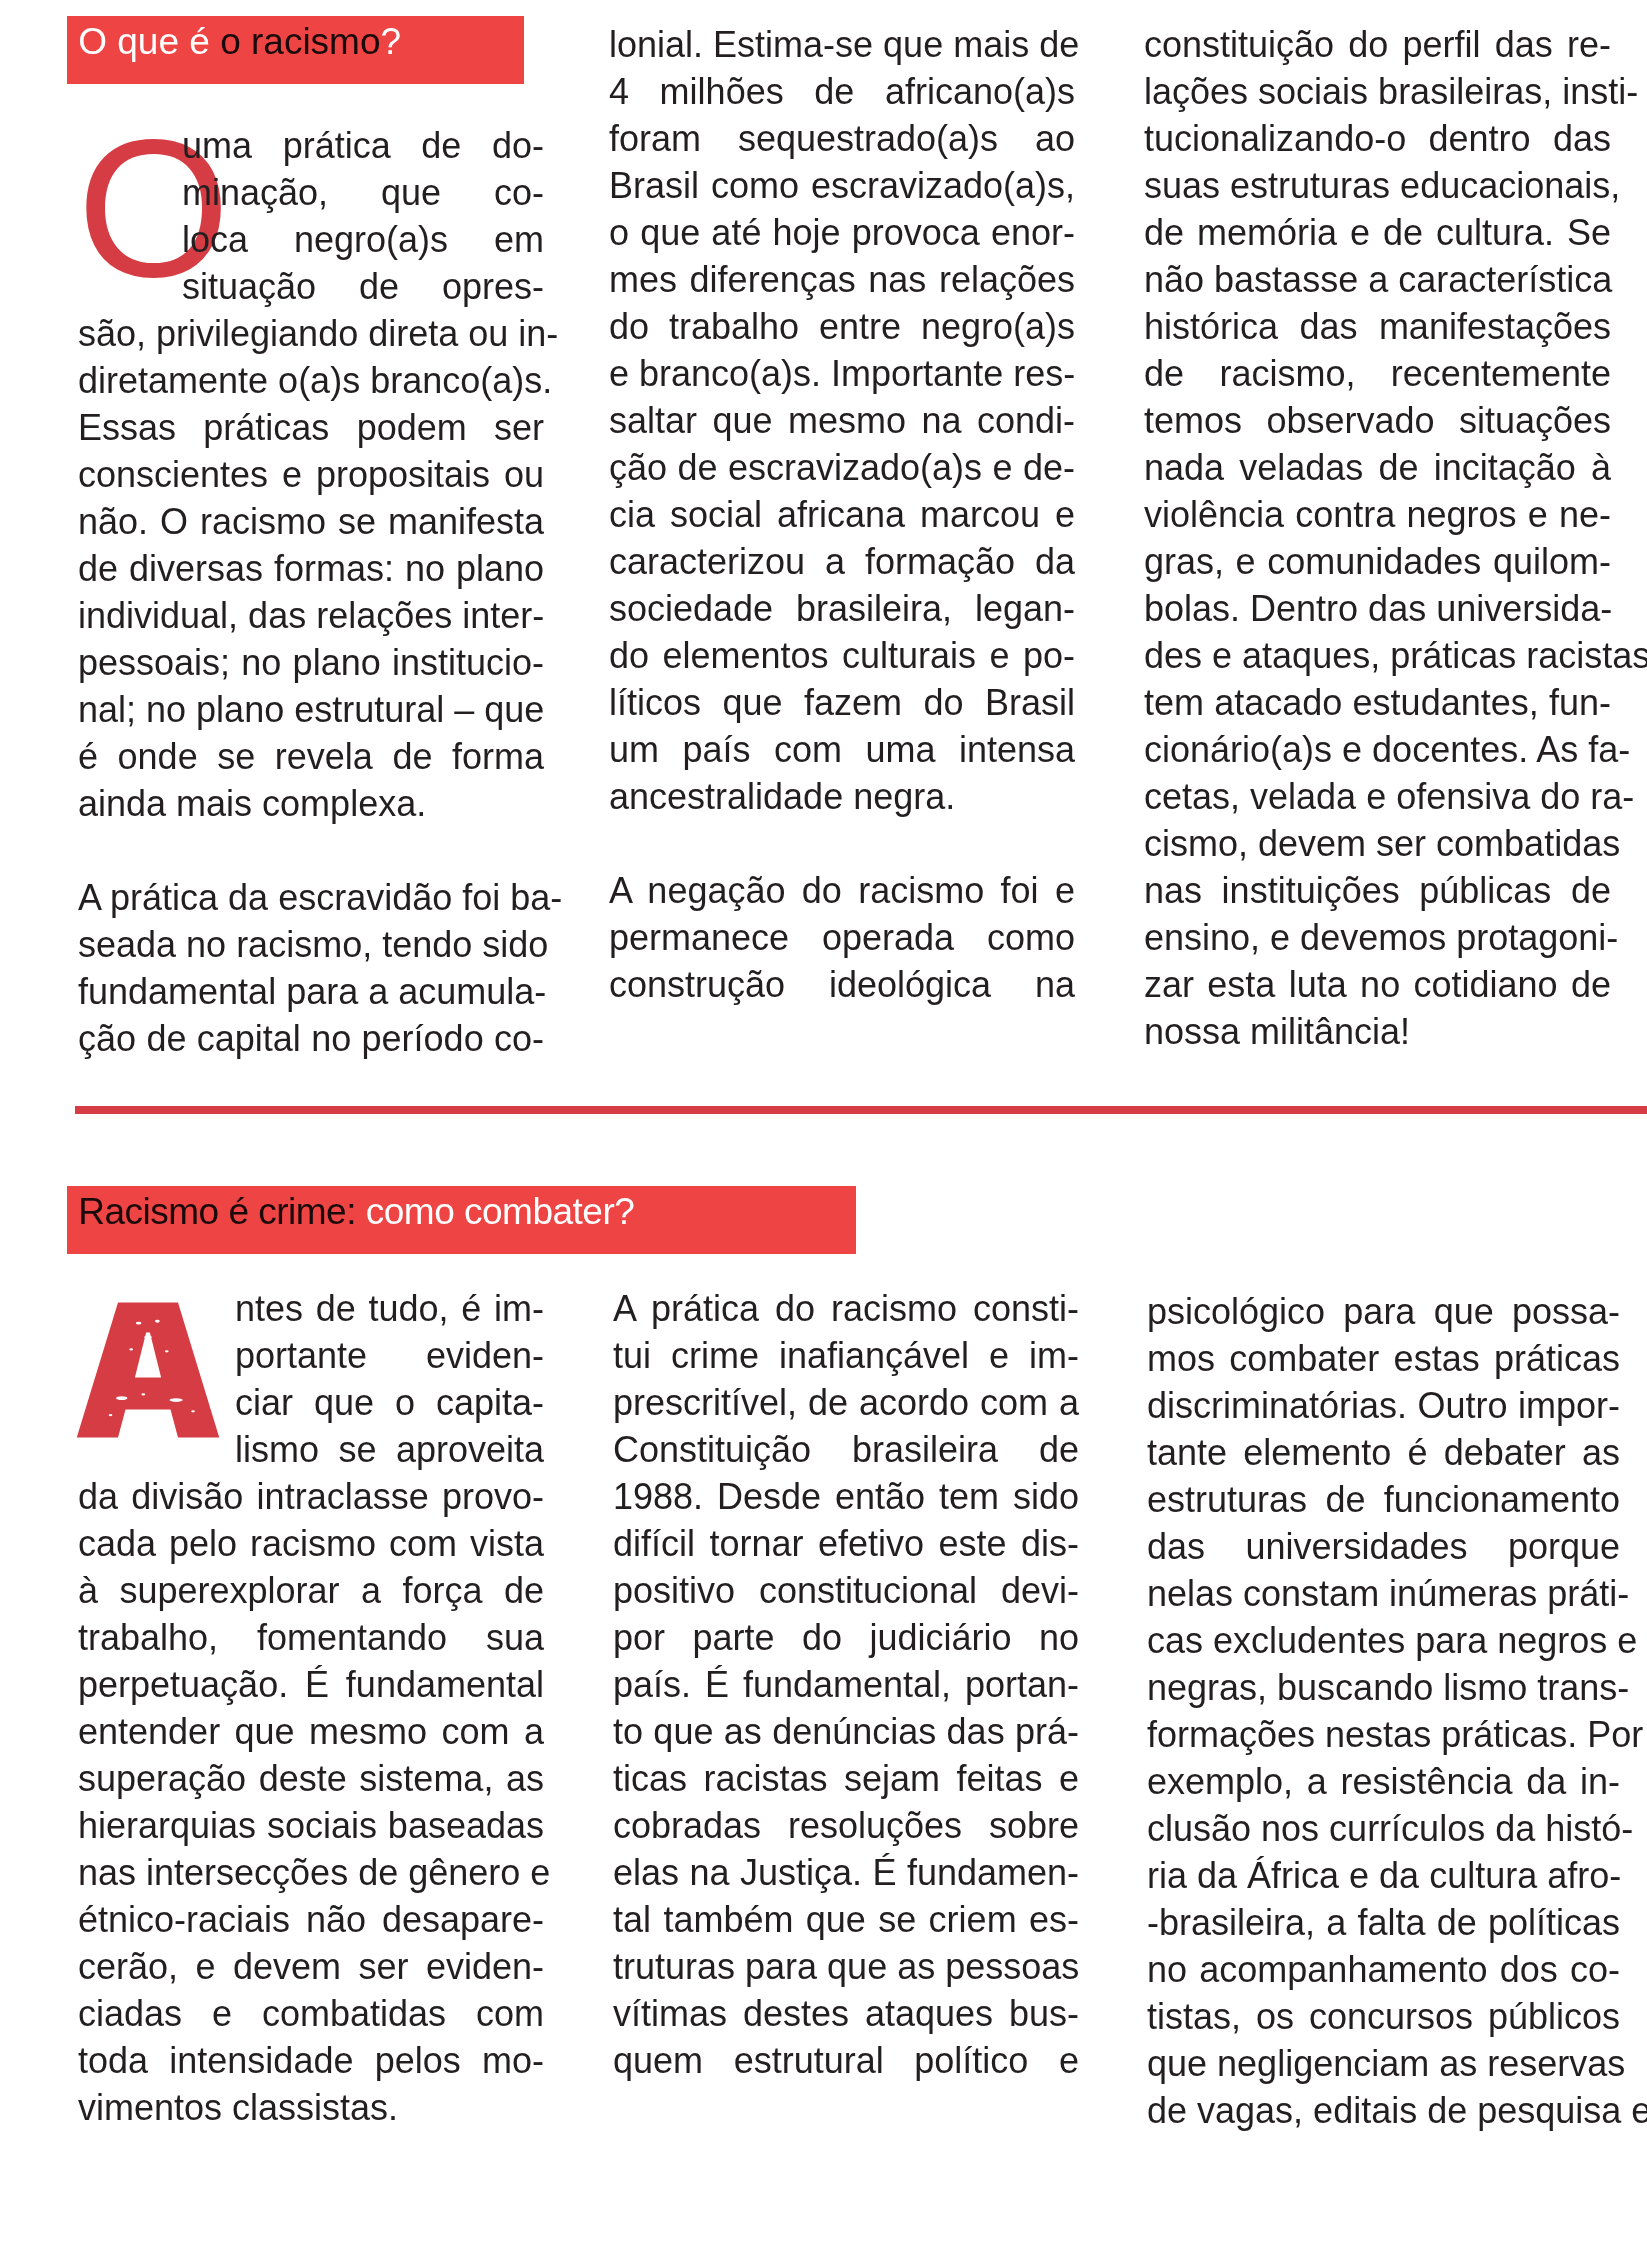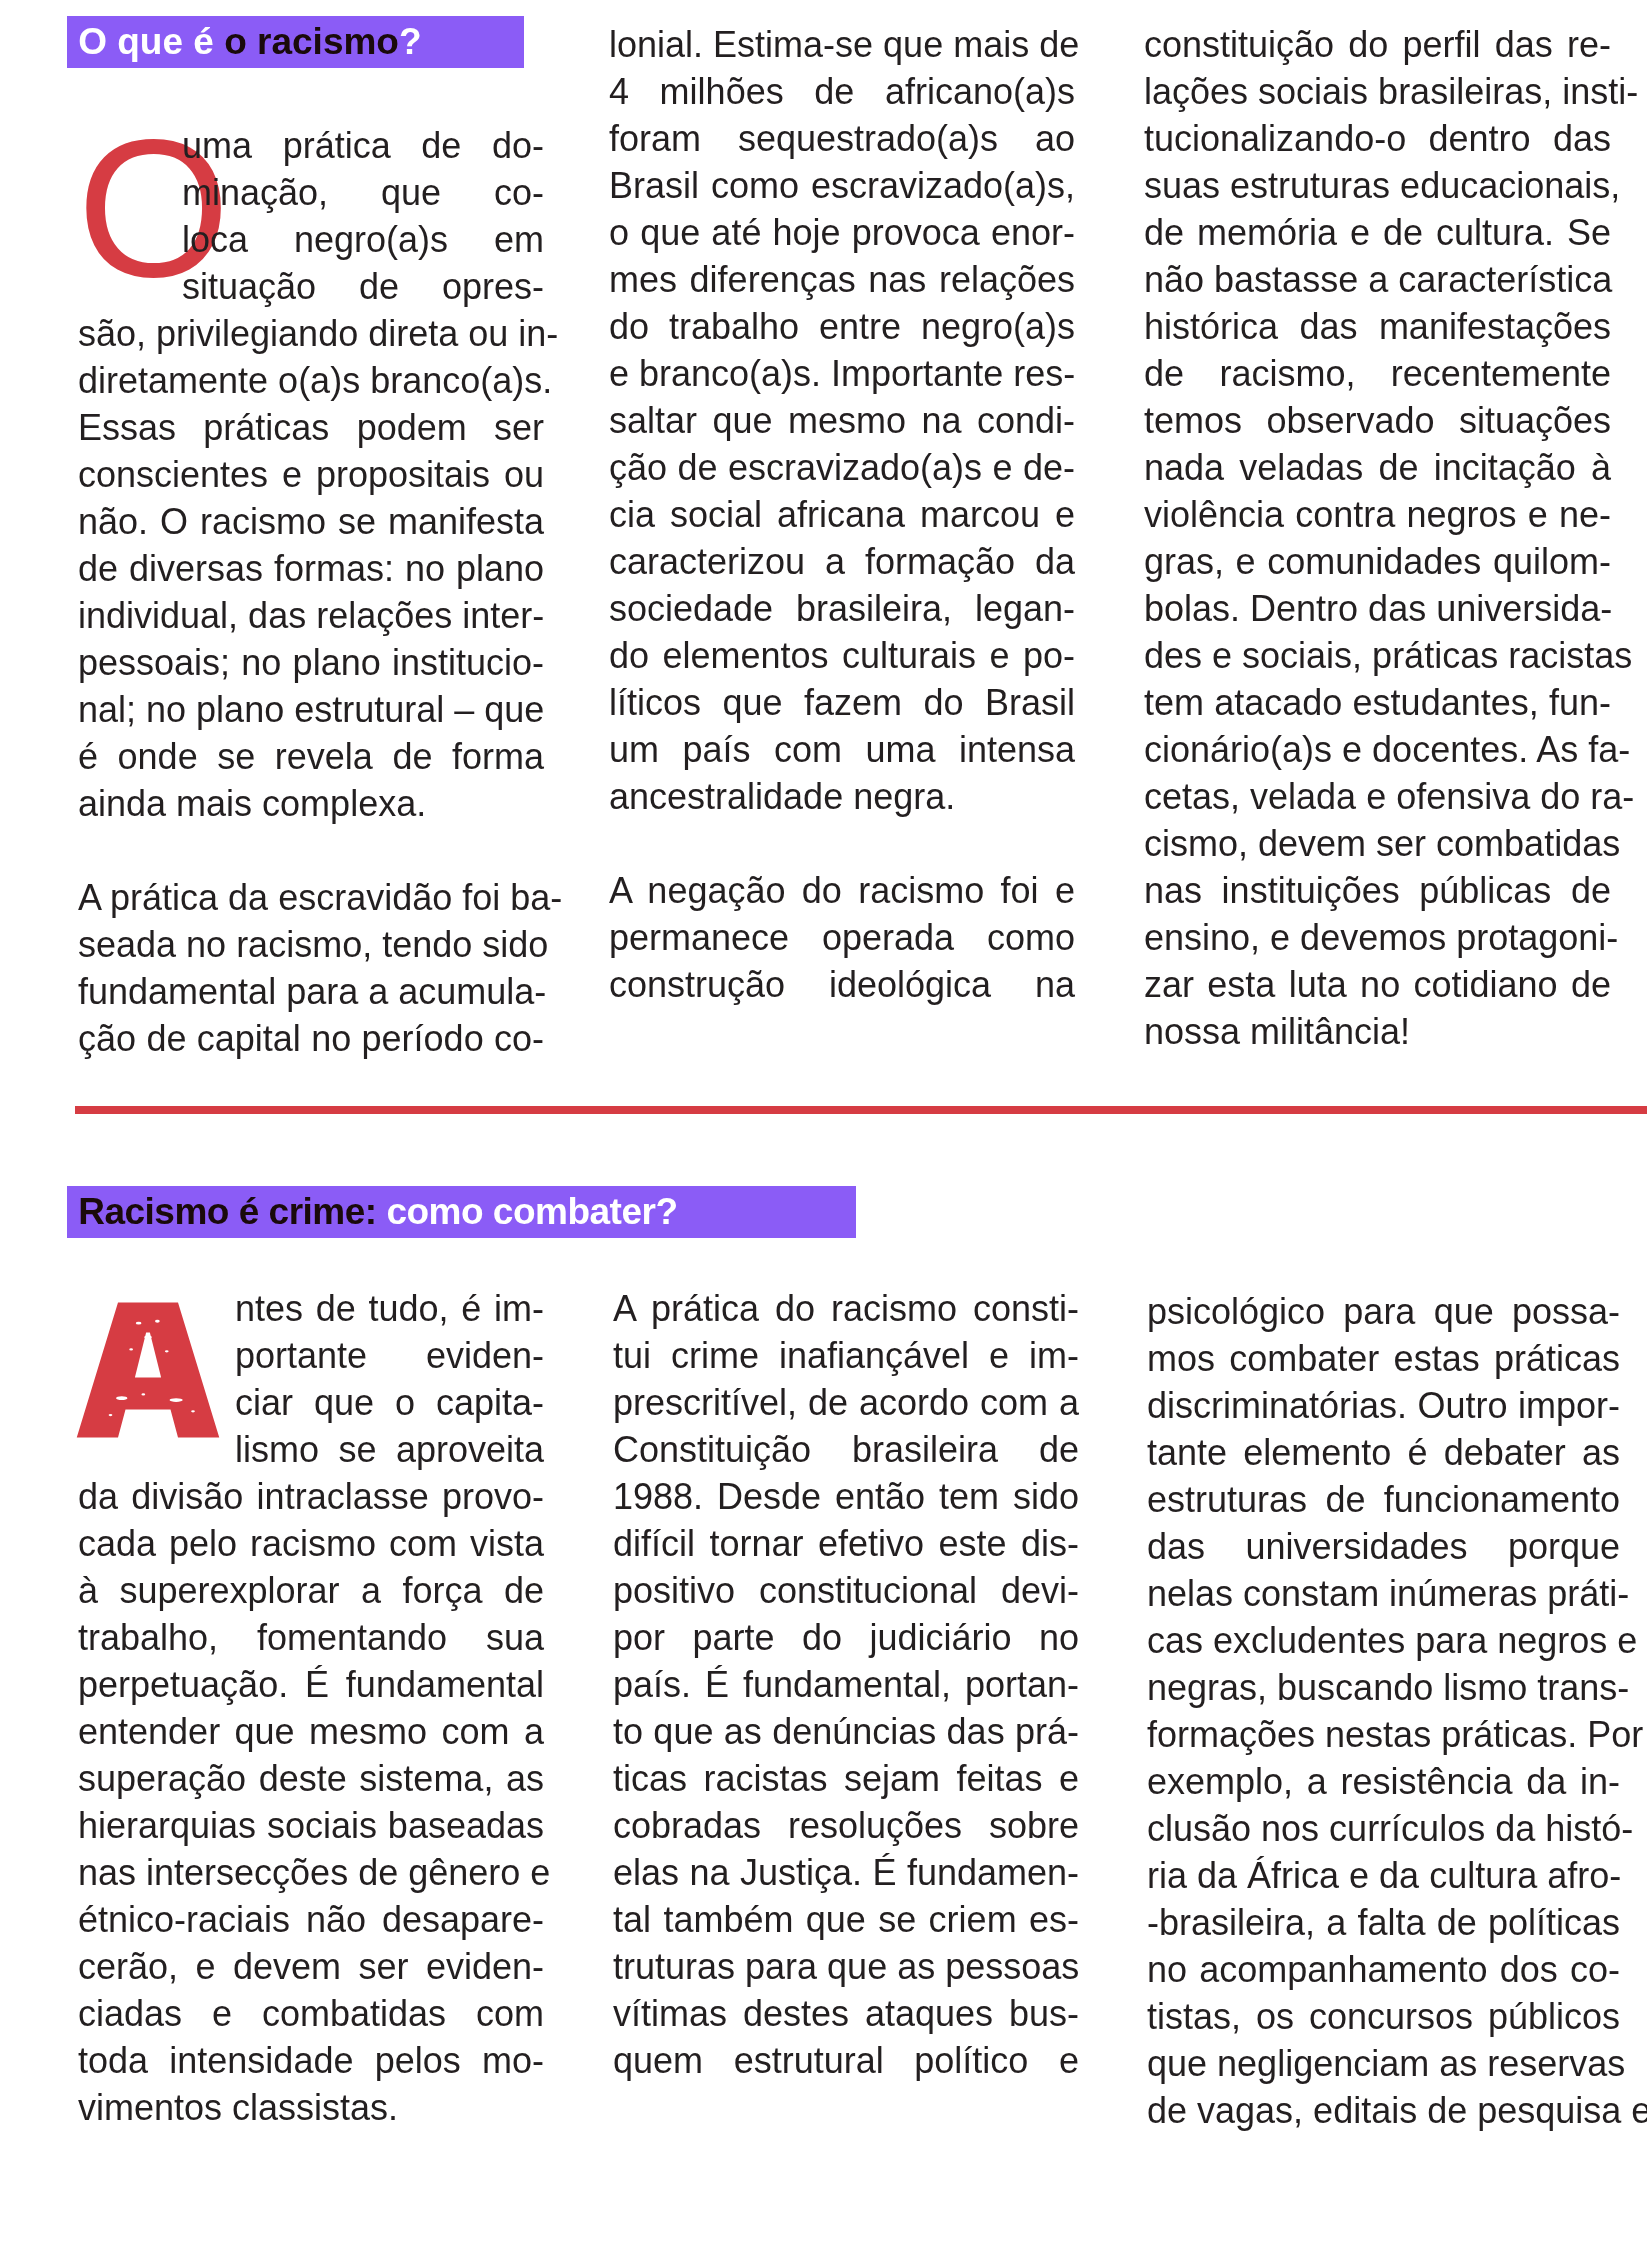--- a/index.html
+++ b/index.html
@@ -1,19 +1,19 @@
 <!DOCTYPE html>
 <html style="font-size:15px"><head>
 <meta charset="utf-8">
 <style>
   html, body { margin: 0; padding: 0; background: #ffffff; }
   body { width: 1647px; height: 2242px; position: relative; overflow: hidden;
          font-family: "Liberation Sans", sans-serif; color: #231f20; }
-  .heading { position: absolute; background: #8b5cf6; height: 52px;
-             font-family: "Liberation Sans", sans-serif; font-weight: bold;
+  .heading { position: absolute; background: #ef4444; height: 68px;
+             font-family: "Liberation Sans", sans-serif; font-weight: normal;
              font-size: 37px; line-height: 52px; white-space: nowrap; }
   .heading .w { color: #ffffff; }
   .heading .d { color: #1a0a0b; }
   #h1 { left: 67px; top: 16px; width: 457px; padding-left: 11.2px; box-sizing: border-box; }
   #h2 { left: 67px; top: 1186px; width: 789px; padding-left: 11.2px; box-sizing: border-box; letter-spacing: -0.5px; }
   .rule { position: absolute; left: 75px; top: 1106px; width: 1572px; height: 8.4px; background: #d63c43; }
   .col { position: absolute; width: 466px; font-size: 36px; line-height: 47px;
          text-align: justify; }
   .col .line { display: block; text-align: justify; text-align-last: justify; white-space: nowrap; height: 47px; }
   .col .line.last { text-align-last: left; }
@@ -96,21 +96,21 @@
       <span class="line">suas estruturas educacionais,</span>
       <span class="line">de memória e de cultura. Se</span>
       <span class="line">não bastasse a característica</span>
       <span class="line">histórica das manifestações</span>
       <span class="line">de racismo, recentemente</span>
       <span class="line">temos observado situações</span>
       <span class="line">nada veladas de incitação à</span>
       <span class="line">violência contra negros e ne-</span>
       <span class="line">gras, e comunidades quilom-</span>
       <span class="line">bolas. Dentro das universida-</span>
-      <span class="line">des e sociais, práticas racistas</span>
+      <span class="line">des e ataques, práticas racistas</span>
       <span class="line">tem atacado estudantes, fun-</span>
       <span class="line">cionário(a)s e docentes. As fa-</span>
       <span class="line">cetas, velada e ofensiva do ra-</span>
       <span class="line">cismo, devem ser combatidas</span>
       <span class="line">nas instituições públicas de</span>
       <span class="line">ensino, e devemos protagoni-</span>
       <span class="line">zar esta luta no cotidiano de</span>
       <span class="line last">nossa militância!</span>
     </div>
 </div>

